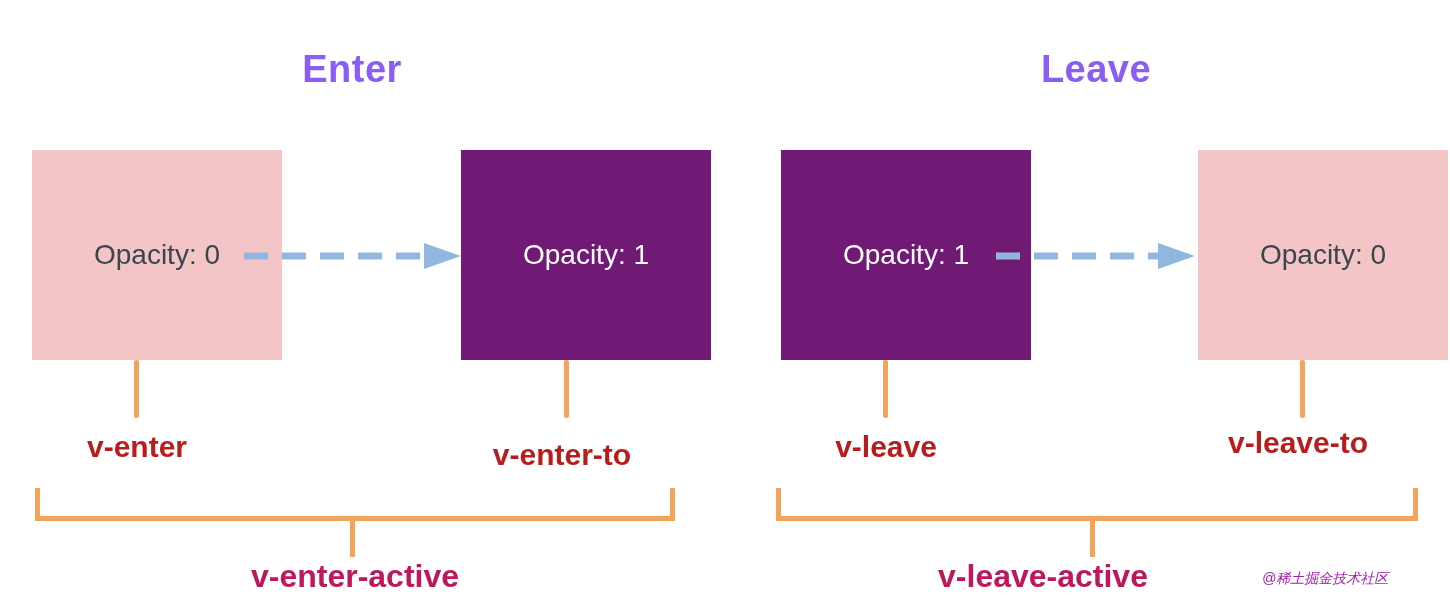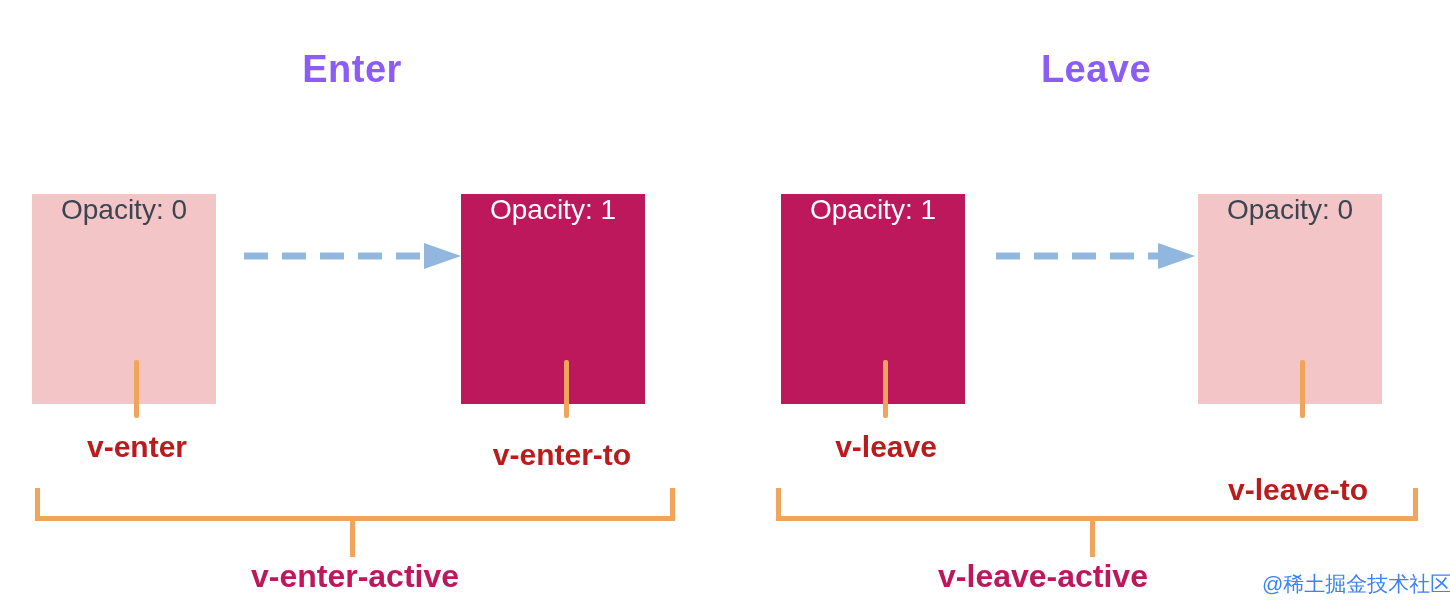--- a/index.html
+++ b/index.html
@@ -20,29 +20,29 @@
     font-weight: bold;
     color: #8b5cf6;
     letter-spacing: 0.5px;
   }
   #title-enter { left: 202px; }
   #title-leave { left: 946px; }
 
   .box {
     position: absolute;
     top: 150px;
-    width: 184px;
+    width: 250px;
     height: 210px;
     display: flex;
+    align-items: center;
     justify-content: center;
     font-size: 28px;
-    margin-top: 44px;
   }
   .box.faded { background: #f3c5c6; color: #3a4550; }
-  .box.solid { background: #be185d; color: #ffffff; }
+  .box.solid { background: #701a75; color: #ffffff; }
   #box-enter-from { left: 32px; }
   #box-enter-to   { left: 461px; }
   #box-leave-from { left: 781px; }
   #box-leave-to   { left: 1198px; }
 
   .arrow { position: absolute; top: 243px; }
   #arrow-enter { left: 244px; }
   #arrow-leave { left: 996px; }
 
   .connector {
@@ -63,21 +63,21 @@
     top: 430px;
     width: 240px;
     text-align: center;
     font-size: 30px;
     font-weight: bold;
     color: #b91c1c;
   }
   #label-v-enter    { left: 17px; }
   #label-v-enter-to { left: 442px; margin-top: 8px; }
   #label-v-leave    { left: 766px; }
-  #label-v-leave-to { left: 1178px; top: 426px; margin-top: 47px; }
+  #label-v-leave-to { left: 1178px; top: 426px; }
 
   .bracket {
     position: absolute;
     top: 488px;
     height: 28px;
     border-left: 5px solid #f1a45c;
     border-right: 5px solid #f1a45c;
     border-bottom: 5px solid #f1a45c;
   }
   #bracket-enter { left: 35px;  width: 630px; }
@@ -102,23 +102,24 @@
     font-weight: bold;
     color: #be185d;
   }
   #active-enter { left: 185px; }
   #active-leave { left: 873px; }
 
   .watermark {
     position: absolute;
     top: 570px;
     left: 1262px;
-    font-size: 21px;
-    color: #3b82f6;
+    font-size: 14px;
+    color: #a21caf;
     white-space: nowrap;
+    font-style: italic;
   }
 </style>
 </head>
 <body>
 
 <div class="canvas">
 
   <div class="section-title" id="title-enter">Enter</div>
   <div class="section-title" id="title-leave">Leave</div>
 

